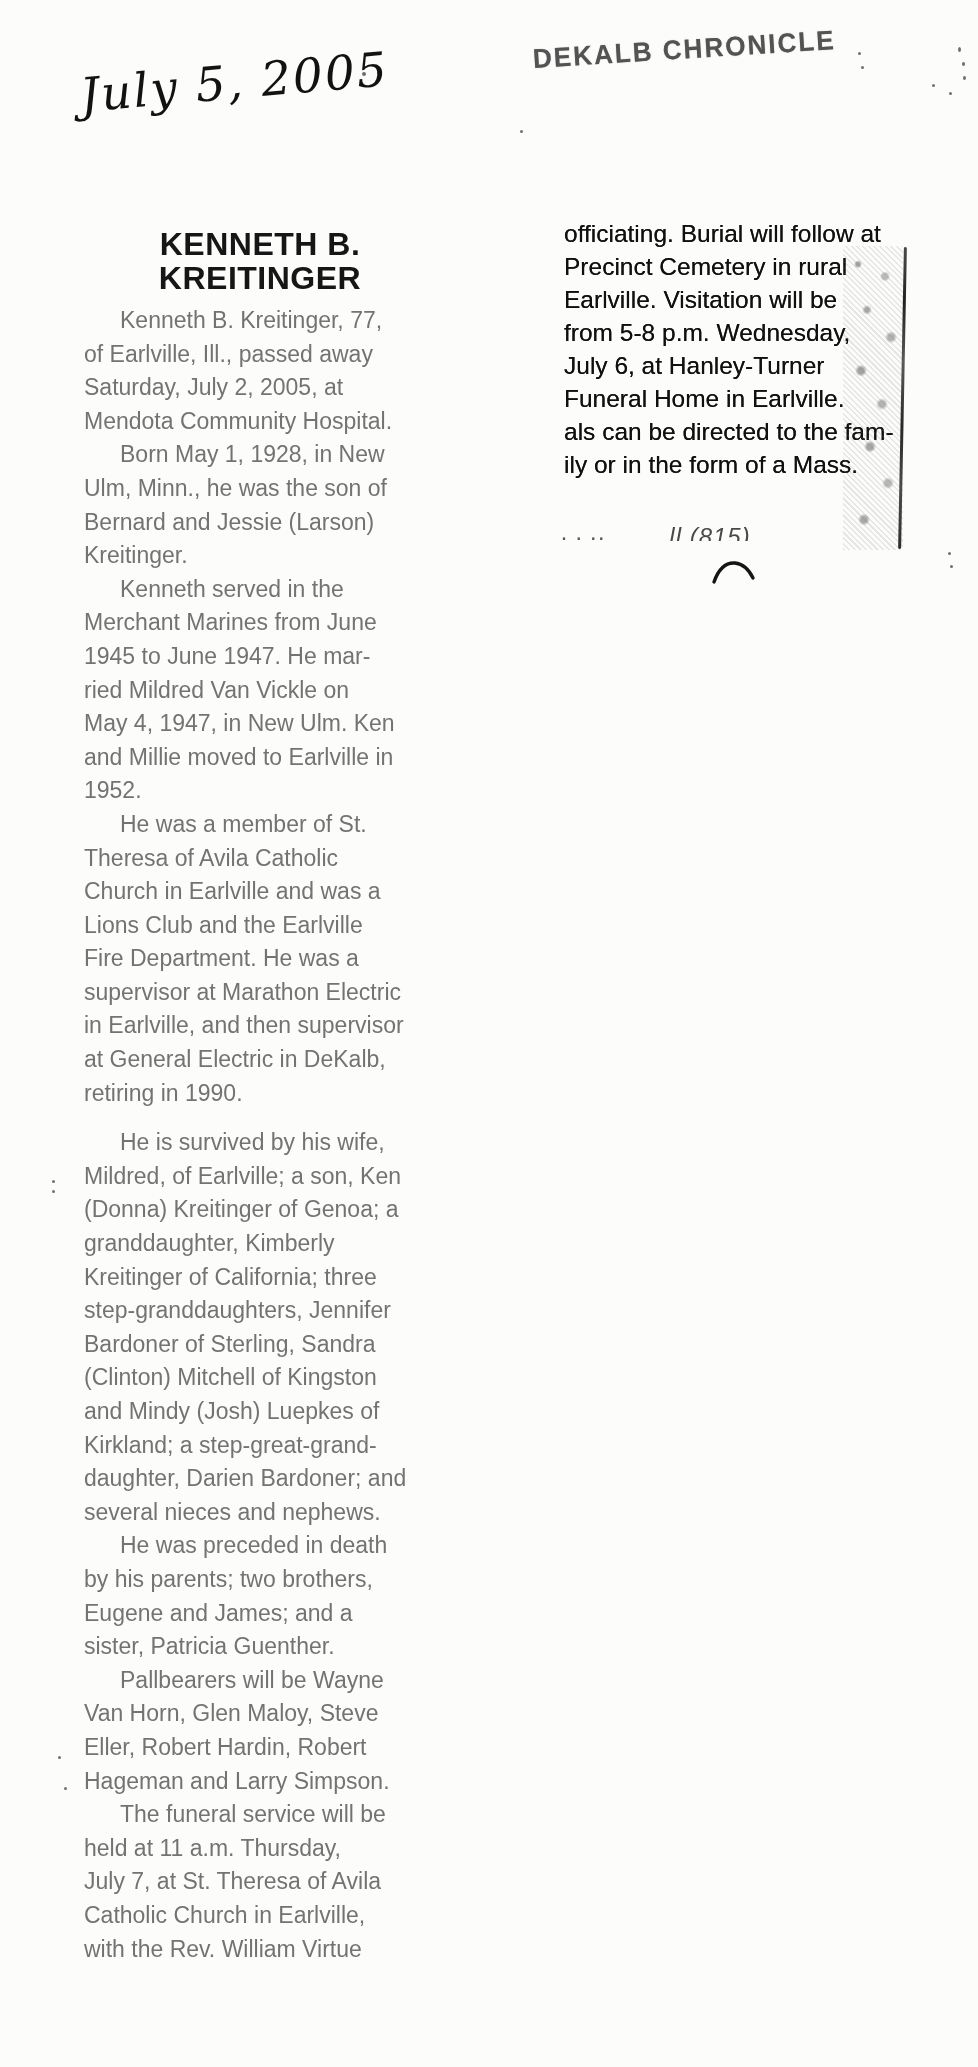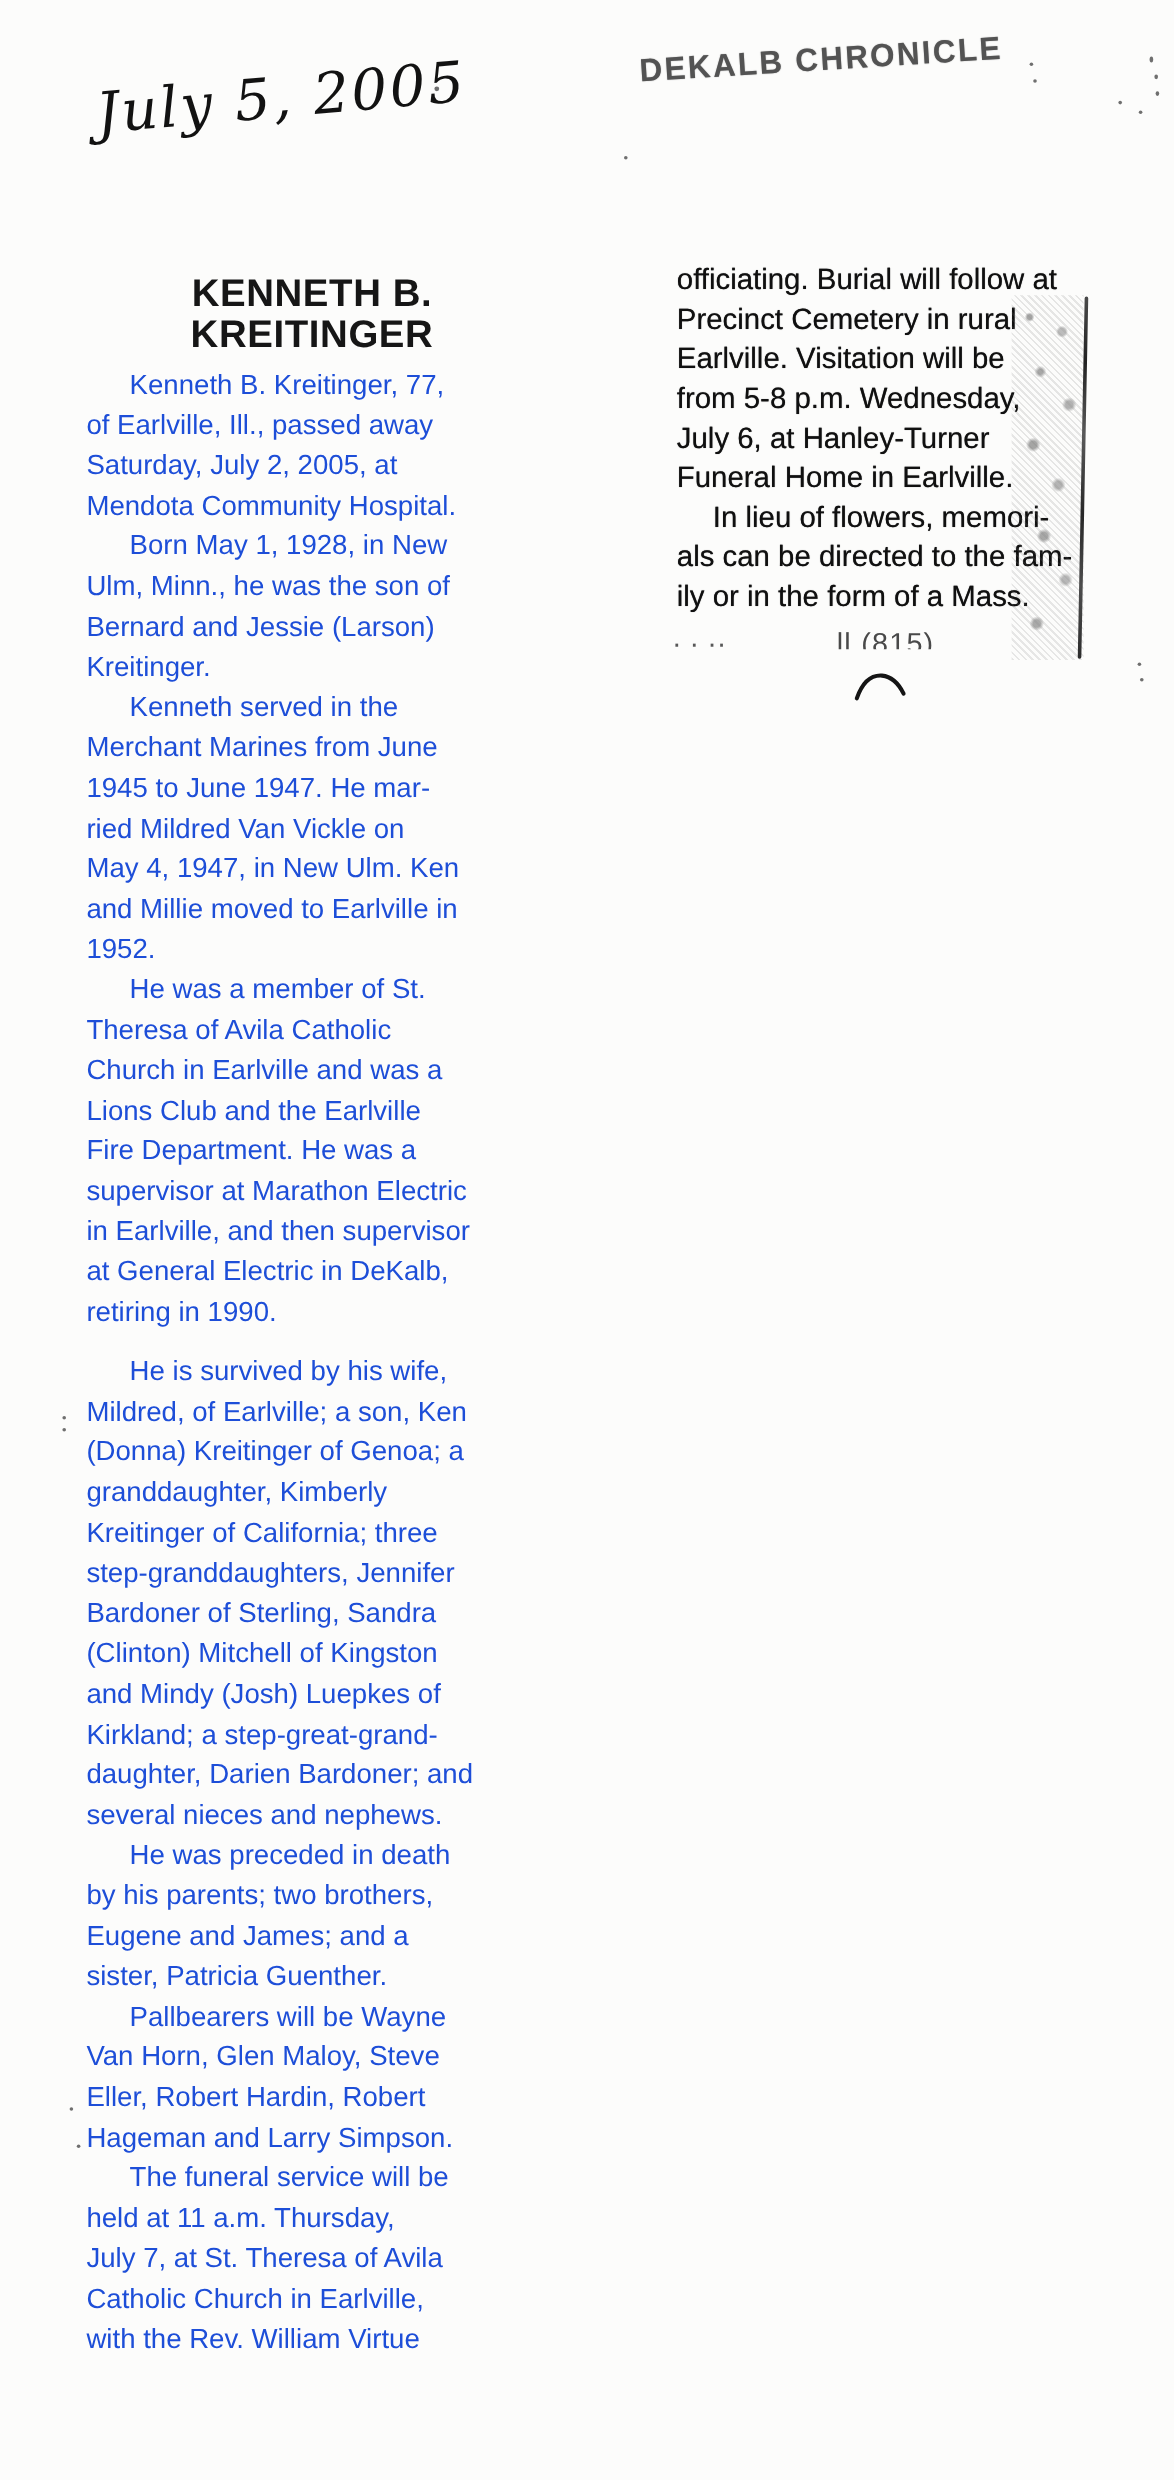--- a/index.html
+++ b/index.html
@@ -30,36 +30,36 @@
   .headline{
     position:absolute;left:105px;top:227px;width:310px;
     text-align:center;font-weight:bold;font-size:32px;line-height:34px;
     letter-spacing:.5px;color:#161616;
   }
   
   .col{position:absolute;}
   .left-col{left:72px;top:304px;width:325px;}
   .right-col{left:528px;top:217px;width:390px;}
   .line{white-space:nowrap;}
-  .left-col .line{font-size:23px;line-height:33.6px;color:#1d4ed8;}
+  .left-col .line{font-size:23px;line-height:33.6px;color:#737373;margin-left:12px;}
   .right-col .line{
     font-size:24.5px;line-height:33px;color:#101010;
     text-shadow:0 0 .6px rgba(10,10,10,.8);
     margin-left:36px;
   }
   .left-col .indent{padding-left:36px;}
   .right-col .indent{padding-left:30px;}
   .gap{margin-top:16px;}
   
   .frag{
     position:absolute;left:560px;top:524px;width:330px;height:17px;
     overflow:hidden;font-size:24px;line-height:26px;color:#3c3c3c;
     white-space:nowrap;opacity:.85;
   }
-  .frag .frag-t{margin-left:92px;letter-spacing:1px;color:#2a2a2a;}
+  .frag .frag-t{margin-left:64px;letter-spacing:1px;color:#2a2a2a;font-style:italic;}
   
   .torn-edge{
     position:absolute;left:901px;top:247px;width:3px;height:302px;
     background:linear-gradient(#4a4a4a 0%,#222 18%,#5a5a5a 38%,#272727 60%,#4d4d4d 80%,#2c2c2c 100%);
     transform:rotate(1.1deg);border-radius:2px;
   }
   .speckle-band{
     position:absolute;left:843px;top:246px;width:60px;height:304px;
     background:
       radial-gradient(circle at 25% 6%,  rgba(95,95,95,.75) 0 2px, transparent 4px),
@@ -159,21 +159,20 @@
     <div class="line">with the Rev. William Virtue</div>
   </div>
 
 <div class="col right-col" id="right-col">
     <div class="line">officiating. Burial will follow at</div>
     <div class="line">Precinct Cemetery in rural</div>
     <div class="line">Earlville. Visitation will be</div>
     <div class="line">from 5-8 p.m. Wednesday,</div>
     <div class="line">July 6, at Hanley-Turner</div>
     <div class="line">Funeral Home in Earlville.</div>
-    <div class="line indent">In lieu of flowers, memori-</div>
     <div class="line">als can be directed to the fam-</div>
     <div class="line">ily or in the form of a Mass.</div>
   </div>
 
 <div class="speckle-band"></div>
 <div class="torn-edge"></div>
 
 <div class="frag">
   <span>· ·    ··</span><span class="frag-t">ll (815)</span>
 </div>

